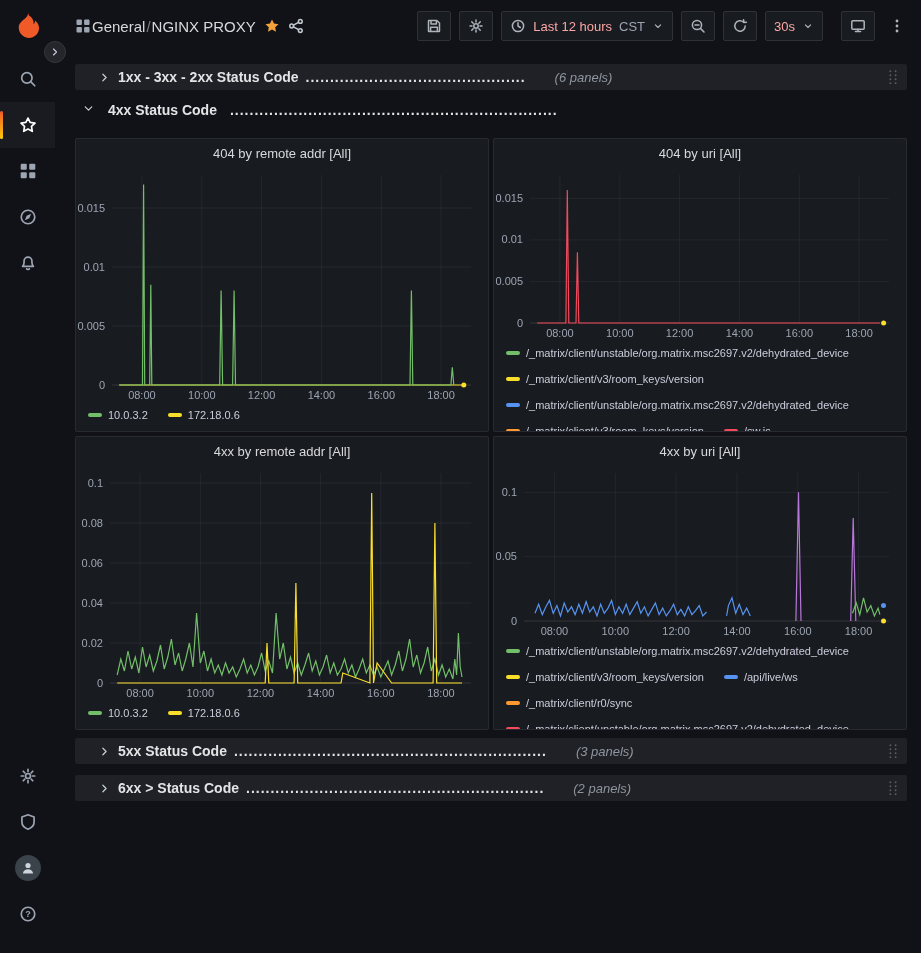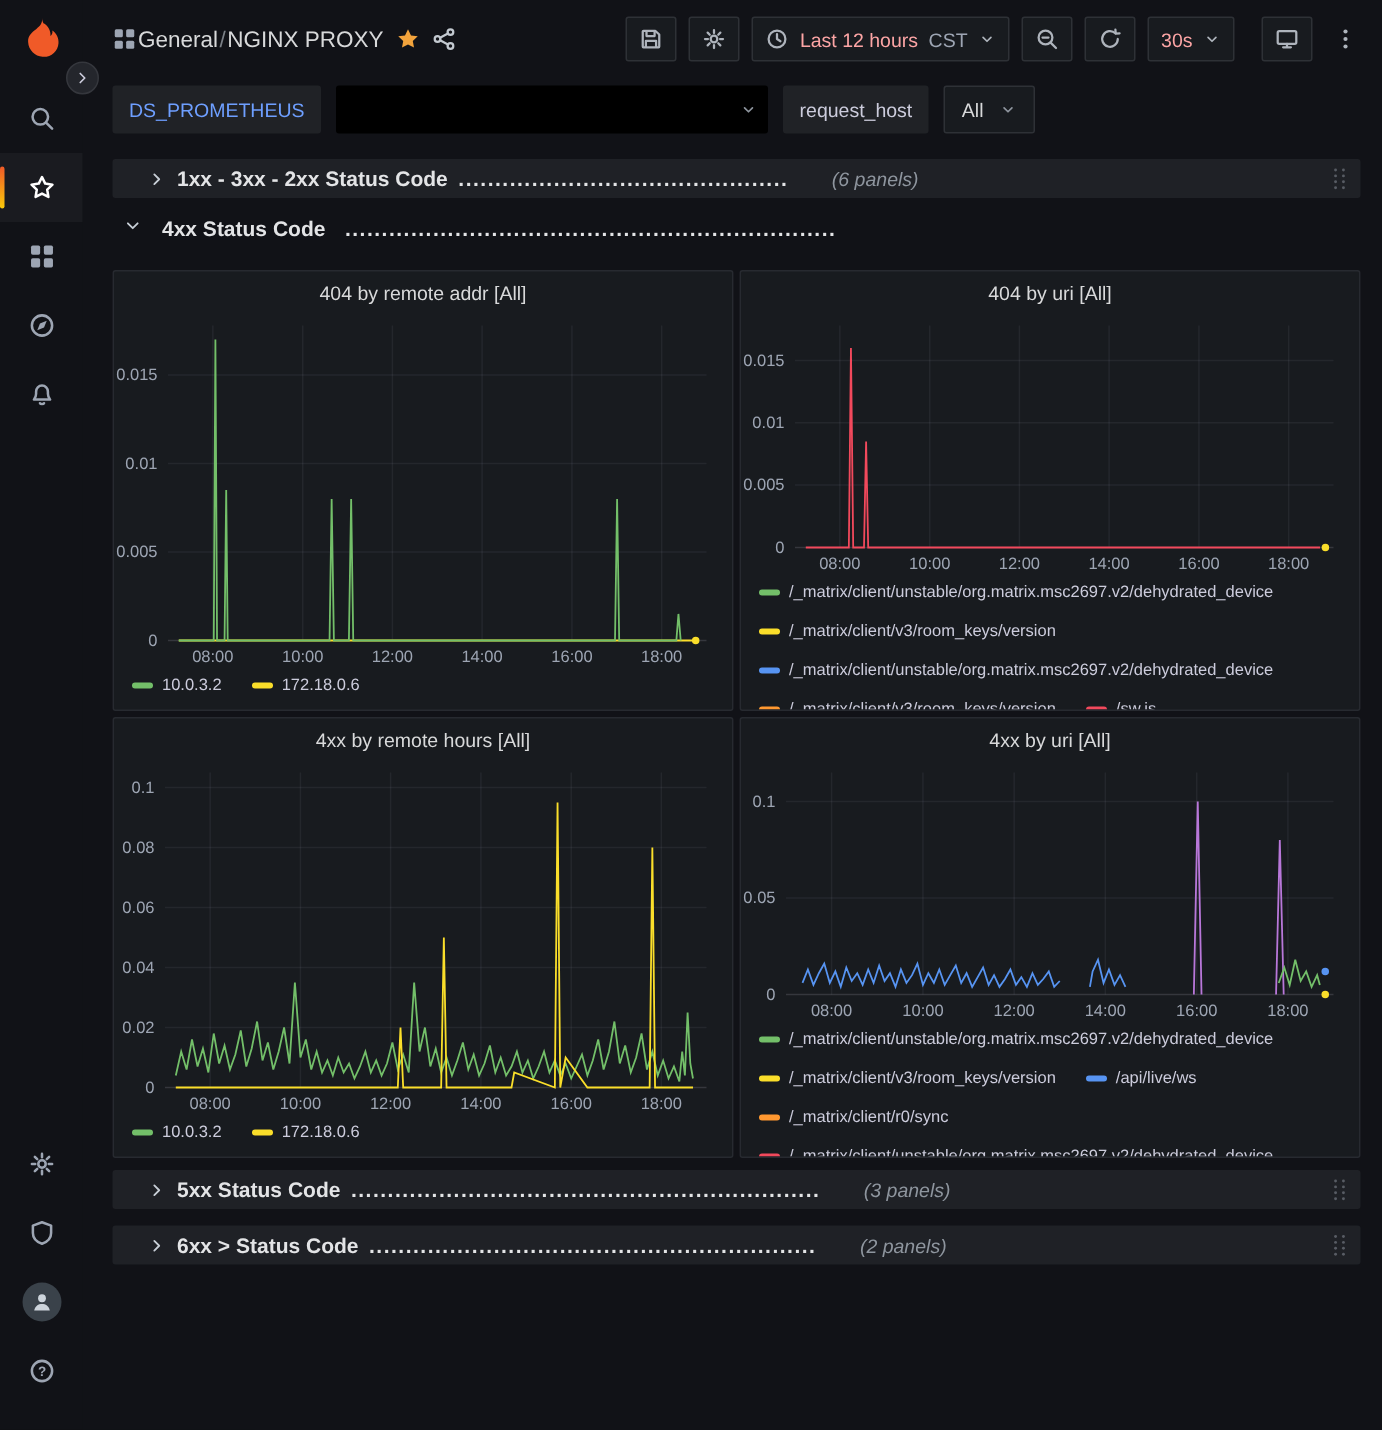--- a/index.html
+++ b/index.html
@@ -240,44 +240,20 @@
             <g class="fillg">
               <circle cx="8" cy="3" r="1.4"></circle>
               <circle cx="8" cy="8" r="1.4"></circle>
               <circle cx="8" cy="13" r="1.4"></circle>
             </g>
           </svg>
       </button>
     </div>
   </header>
 
-  <div class="subbar">
-    <span class="var-label">
-      <span class="ds-link">DS_PROMETHEUS</span>
-    </span>
-    <div class="var-input">
-      <span></span>
-      <span class="caret">
-          <svg class="ic" viewBox="0 0 16 16">
-            <path d="M4.5 6.5 8 10l3.5-3.5"></path>
-          </svg>
-        </span>
-    </div>
-    <span class="var-label">
-      <span>request_host</span>
-    </span>
-    <div class="var-value">
-      <span>All</span>
-      <span class="caret">
-          <svg class="ic" viewBox="0 0 16 16">
-            <path d="M4.5 6.5 8 10l3.5-3.5"></path>
-          </svg>
-        </span>
-    </div>
-  </div>
 
   <div class="content">
 
     <div class="row-strip">
       <span class="row-chev">
           <svg class="ic" viewBox="0 0 16 16">
             <path d="M6 4l4 4-4 4"></path>
           </svg>
         </span>
       <span class="row-title">1xx - 3xx - 2xx Status Code</span>
@@ -398,21 +374,21 @@
               <span>/_matrix/client/v3/room_keys/version</span>
             </span>
             <span class="legend-item">
               <span class="legend-marker" style="background: rgb(242, 73, 92);"></span>
               <span>/sw.js</span>
             </span>
           </div>
       </section>
 
       <section class="panel">
-        <header class="panel-title">4xx by remote hours [All]</header>
+        <header class="panel-title">4xx by remote addr [All]</header>
         <div class="chart chart-tall">
             <svg width="409" height="236" viewBox="0 0 409 236">
               <line class="grid" x1="64.1" y1="8" x2="64.1" y2="218"></line>
               <text x="64.1" y="232" text-anchor="middle">08:00</text>
               <line class="grid" x1="124.3" y1="8" x2="124.3" y2="218"></line>
               <text x="124.3" y="232" text-anchor="middle">10:00</text>
               <line class="grid" x1="184.4" y1="8" x2="184.4" y2="218"></line>
               <text x="184.4" y="232" text-anchor="middle">12:00</text>
               <line class="grid" x1="244.6" y1="8" x2="244.6" y2="218"></line>
               <text x="244.6" y="232" text-anchor="middle">14:00</text>

